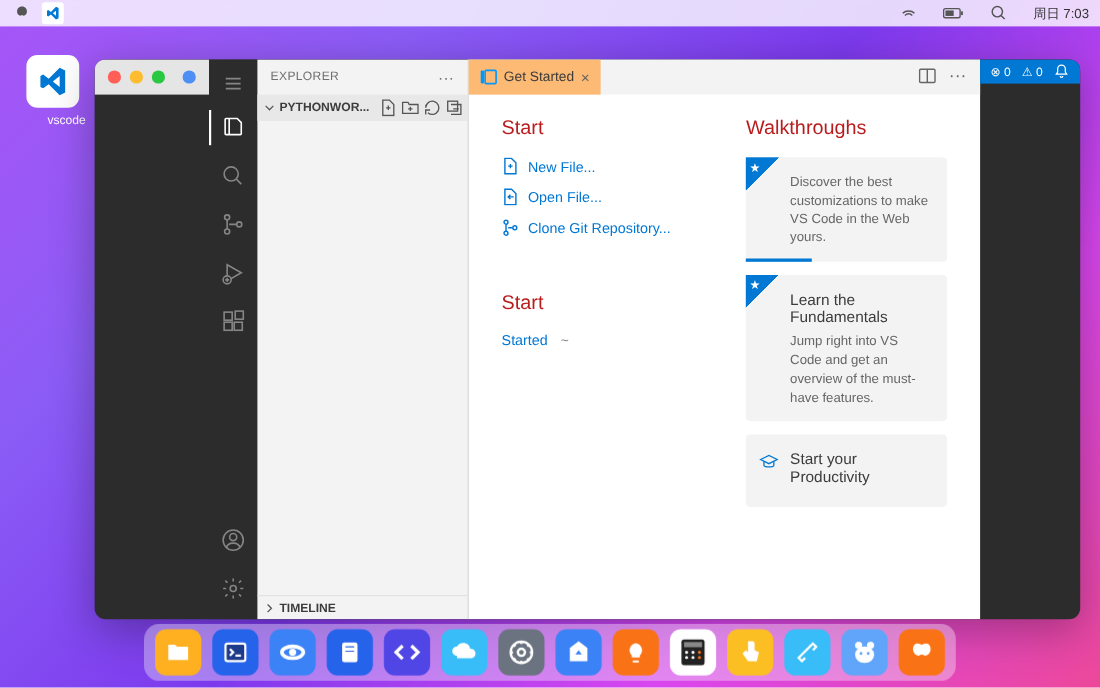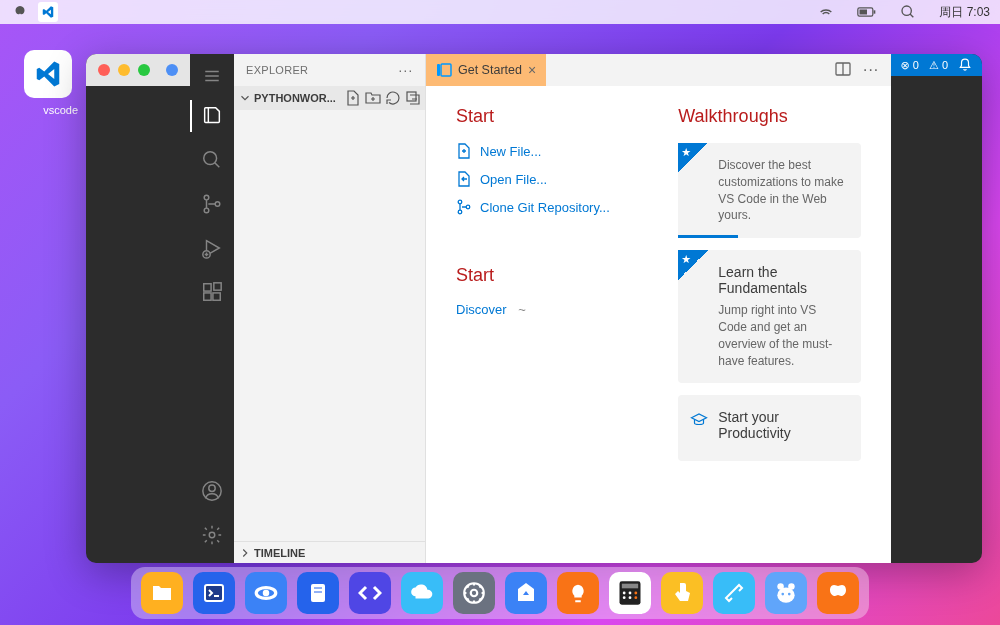--- a/index.html
+++ b/index.html
@@ -298,21 +298,21 @@
                   <circle cx="4" cy="13" r="1.8"></circle>
                   <circle cx="12" cy="8" r="1.8"></circle>
                   <path d="M4 5v6M6 8h4"></path>
                 </svg>
               <span>Clone Git Repository...</span>
             </div>
           </div>
 
           <div class="section-title" style="margin-top:50px">Start</div>
           <div class="recent-item">
-            <span>Discover</span>
+            <span>Started</span>
             <span class="recent-path">~</span>
           </div>
         </div>
 
         <div class="col">
           <div class="section-title">Walkthroughs</div>
           <div class="walkthrough-card featured first">
             <span class="walkthrough-star">★</span>
             <div class="walkthrough-desc">Discover the best customizations to make VS Code in the Web yours.</div>
           </div>

